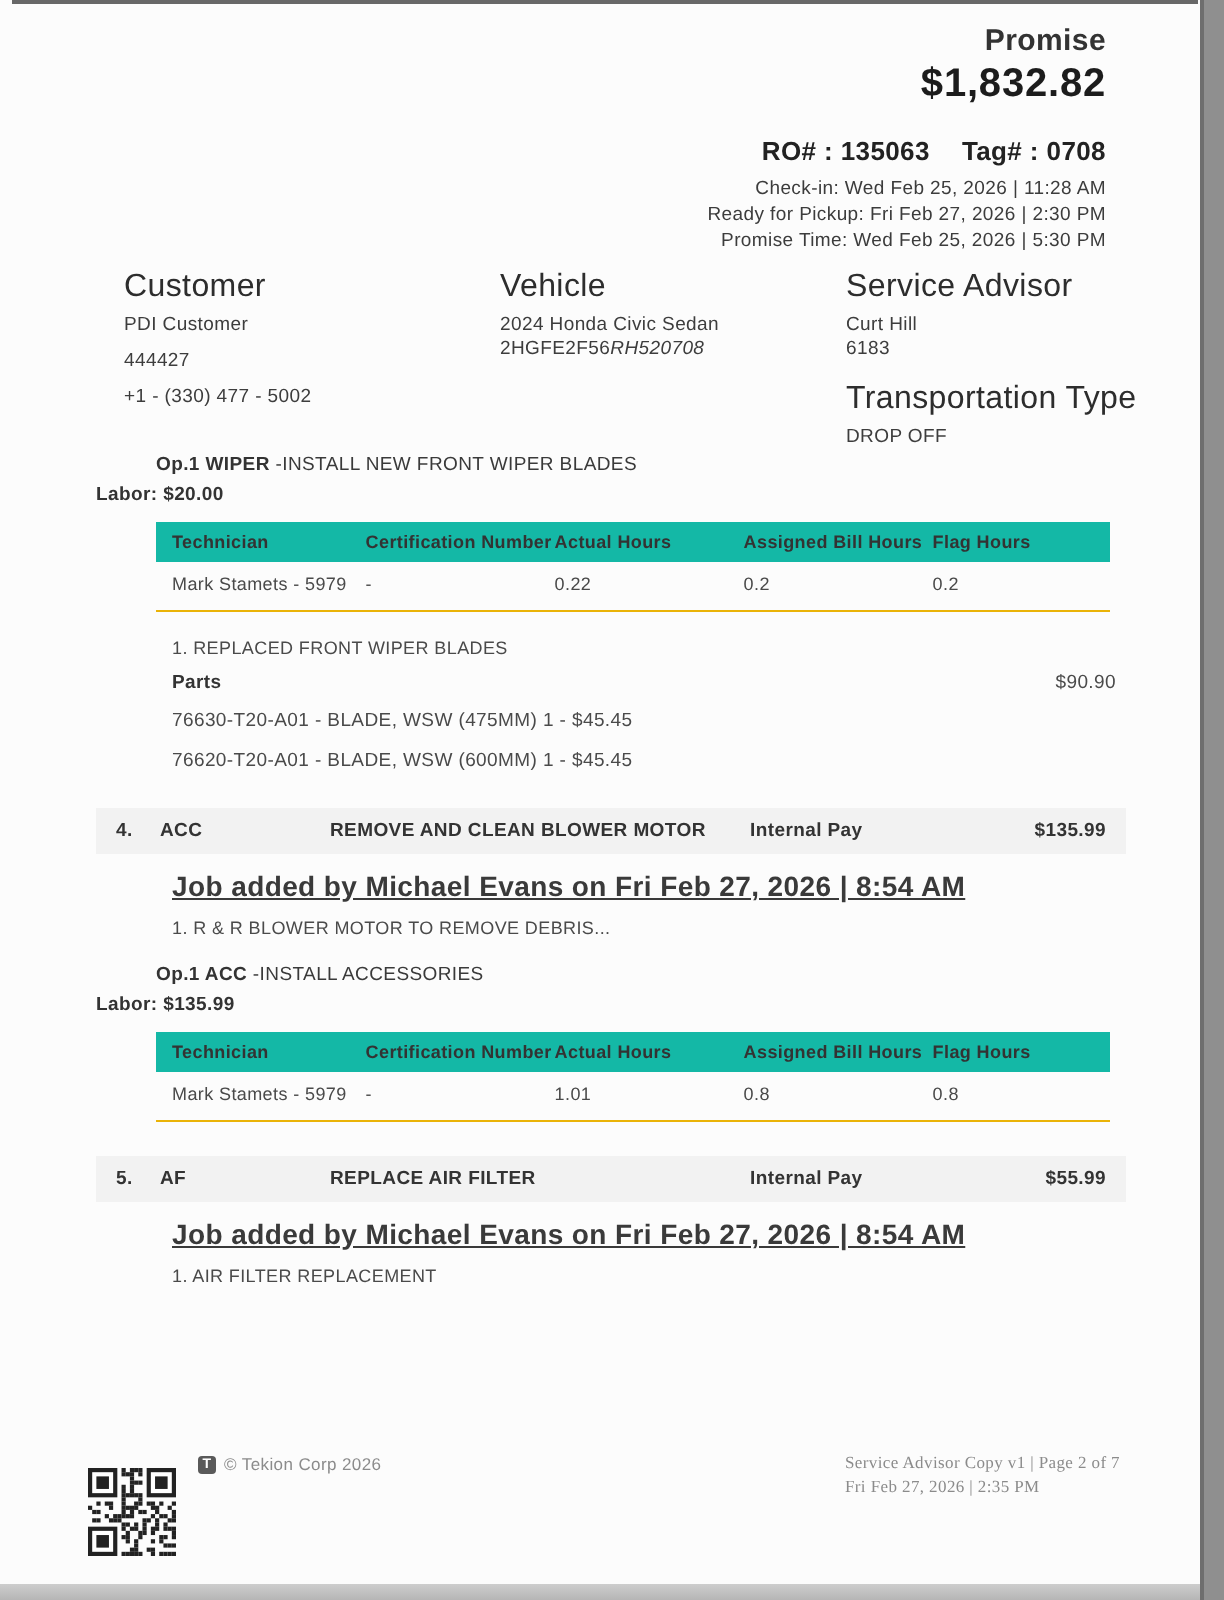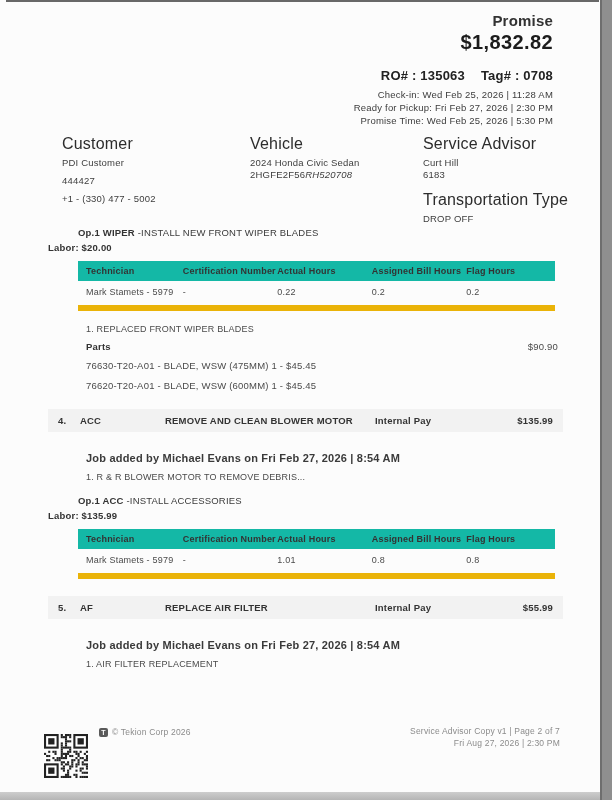--- a/index.html
+++ b/index.html
@@ -35,51 +35,51 @@
   .transport { margin-top:10px; }
 
   
   .main { position:absolute; top:222px; left:48px; width:515px; }
   .op-line { margin-left:30px; padding-top:5px; font-size:9.5px; color:#3a3a3a; }
   .op-line b { font-weight:700; color:#333; }
   .labor { text-align:left; padding-right:5px; font-size:9.5px; font-weight:600; color:#333; margin-top:4px; }
 
   .tech-table { margin-left:30px; width:477px; margin-top:8px; font-size:9px; }
   .tt-head { display:flex; background:#14b8a6; padding:5px 8px; font-weight:600; color:#333;justify-content:space-between; }
-  .tt-row  { display:flex; padding:6px 8px 8px; color:#4a4a4a; border-bottom:6px solid #eab308; }
+  .tt-row  { display:flex; padding:6px 8px 8px; color:#4a4a4a; border-bottom:1px solid #eab308; }
   .col-t  { width:21%; }
   .col-c  { width:20.5%; }
   .col-a  { width:20.5%; }
   .col-ab { width:20.5%; }
   .col-f  { width:17.5%; }
 
   .story { margin-left:38px; font-size:9px; color:#4a4a4a; }
   .wiper-story { margin-top:13px; }
   .parts-row { display:flex; justify-content:space-between; margin-left:38px; padding-right:5px; margin-top:7px; }
   .parts-label { font-size:9.5px; font-weight:700; color:#333; }
   .parts-total { font-size:9.5px; color:#4a4a4a; }
   .part-line { margin-left:38px; font-size:9.5px; color:#4a4a4a; margin-top:8px; line-height:12px; }
 
   .job-band { display:flex; align-items:center; background:#f2f2f2; padding:6px 10px; margin-top:17px; font-size:9.5px; font-weight:700; color:#333; }
   .jb-num   { width:22px; }
   .jb-code  { width:85px; }
   .jb-title { width:210px; }
   .jb-pay   { width:130px; }
   .jb-amt   { flex:1; text-align:right; }
 
-  .job-added { margin-left:38px; margin-top:20px; font-size:11px; font-weight:700; color:#3a3a3a; }
+  .job-added { margin-left:38px; margin-top:8px; font-size:14px; font-weight:700; color:#3a3a3a;text-decoration:underline; }
   .job-story { margin-top:8px; }
   .op-line.second { margin-top:13px; padding-top:0; }
 
   
   .qr { position:absolute; left:44px; top:734px; width:44px; height:44px; }
   .foot-left { position:absolute; left:99px; top:727px; display:flex; align-items:center; gap:4px; }
   .tek-logo { width:9px; height:9px; background:#5a5a5a; border-radius:2px; color:#fff; font-size:7px; font-weight:700; display:flex; align-items:center; justify-content:center; line-height:1; }
   .foot-copy { font-size:8.5px; color:#8b8b8b; }
-  .foot-right { position:absolute; right:52px; top:725px; text-align:right; font-size:8.5px; color:#8b8b8b; line-height:12px; }
+  .foot-right { position:absolute; right:52px; top:725px; text-align:left; font-size:8.5px; color:#8b8b8b; line-height:12px;font-family:Liberation Serif, serif; }
 </style>
 </head>
 <body>
 
 <div class="page">
   <div class="scan-top"></div>
 
   <div class="inv-head">
     <div class="inv-title">Promise</div>
     <div class="inv-total">$1,832.82</div>
@@ -314,18 +314,18 @@
         <rect x="0" y="28" width="14" height="14" fill="#222"></rect>
         <rect x="2" y="30" width="10" height="10" fill="#fff"></rect>
         <rect x="4" y="32" width="6" height="6" fill="#222"></rect>
       </svg></div>
   <div class="foot-left">
     <span class="tek-logo">T</span>
     <span class="foot-copy">© Tekion Corp 2026</span>
   </div>
   <div class="foot-right">
     <div>Service Advisor Copy v1 | Page 2 of 7</div>
-    <div>Fri Aug 27, 2026 | 2:30 PM</div>
+    <div>Fri Feb 27, 2026 | 2:35 PM</div>
   </div>
 
   <div class="scan-right"></div>
   <div class="scan-bottom"></div>
 </div>
 
 </body></html>

